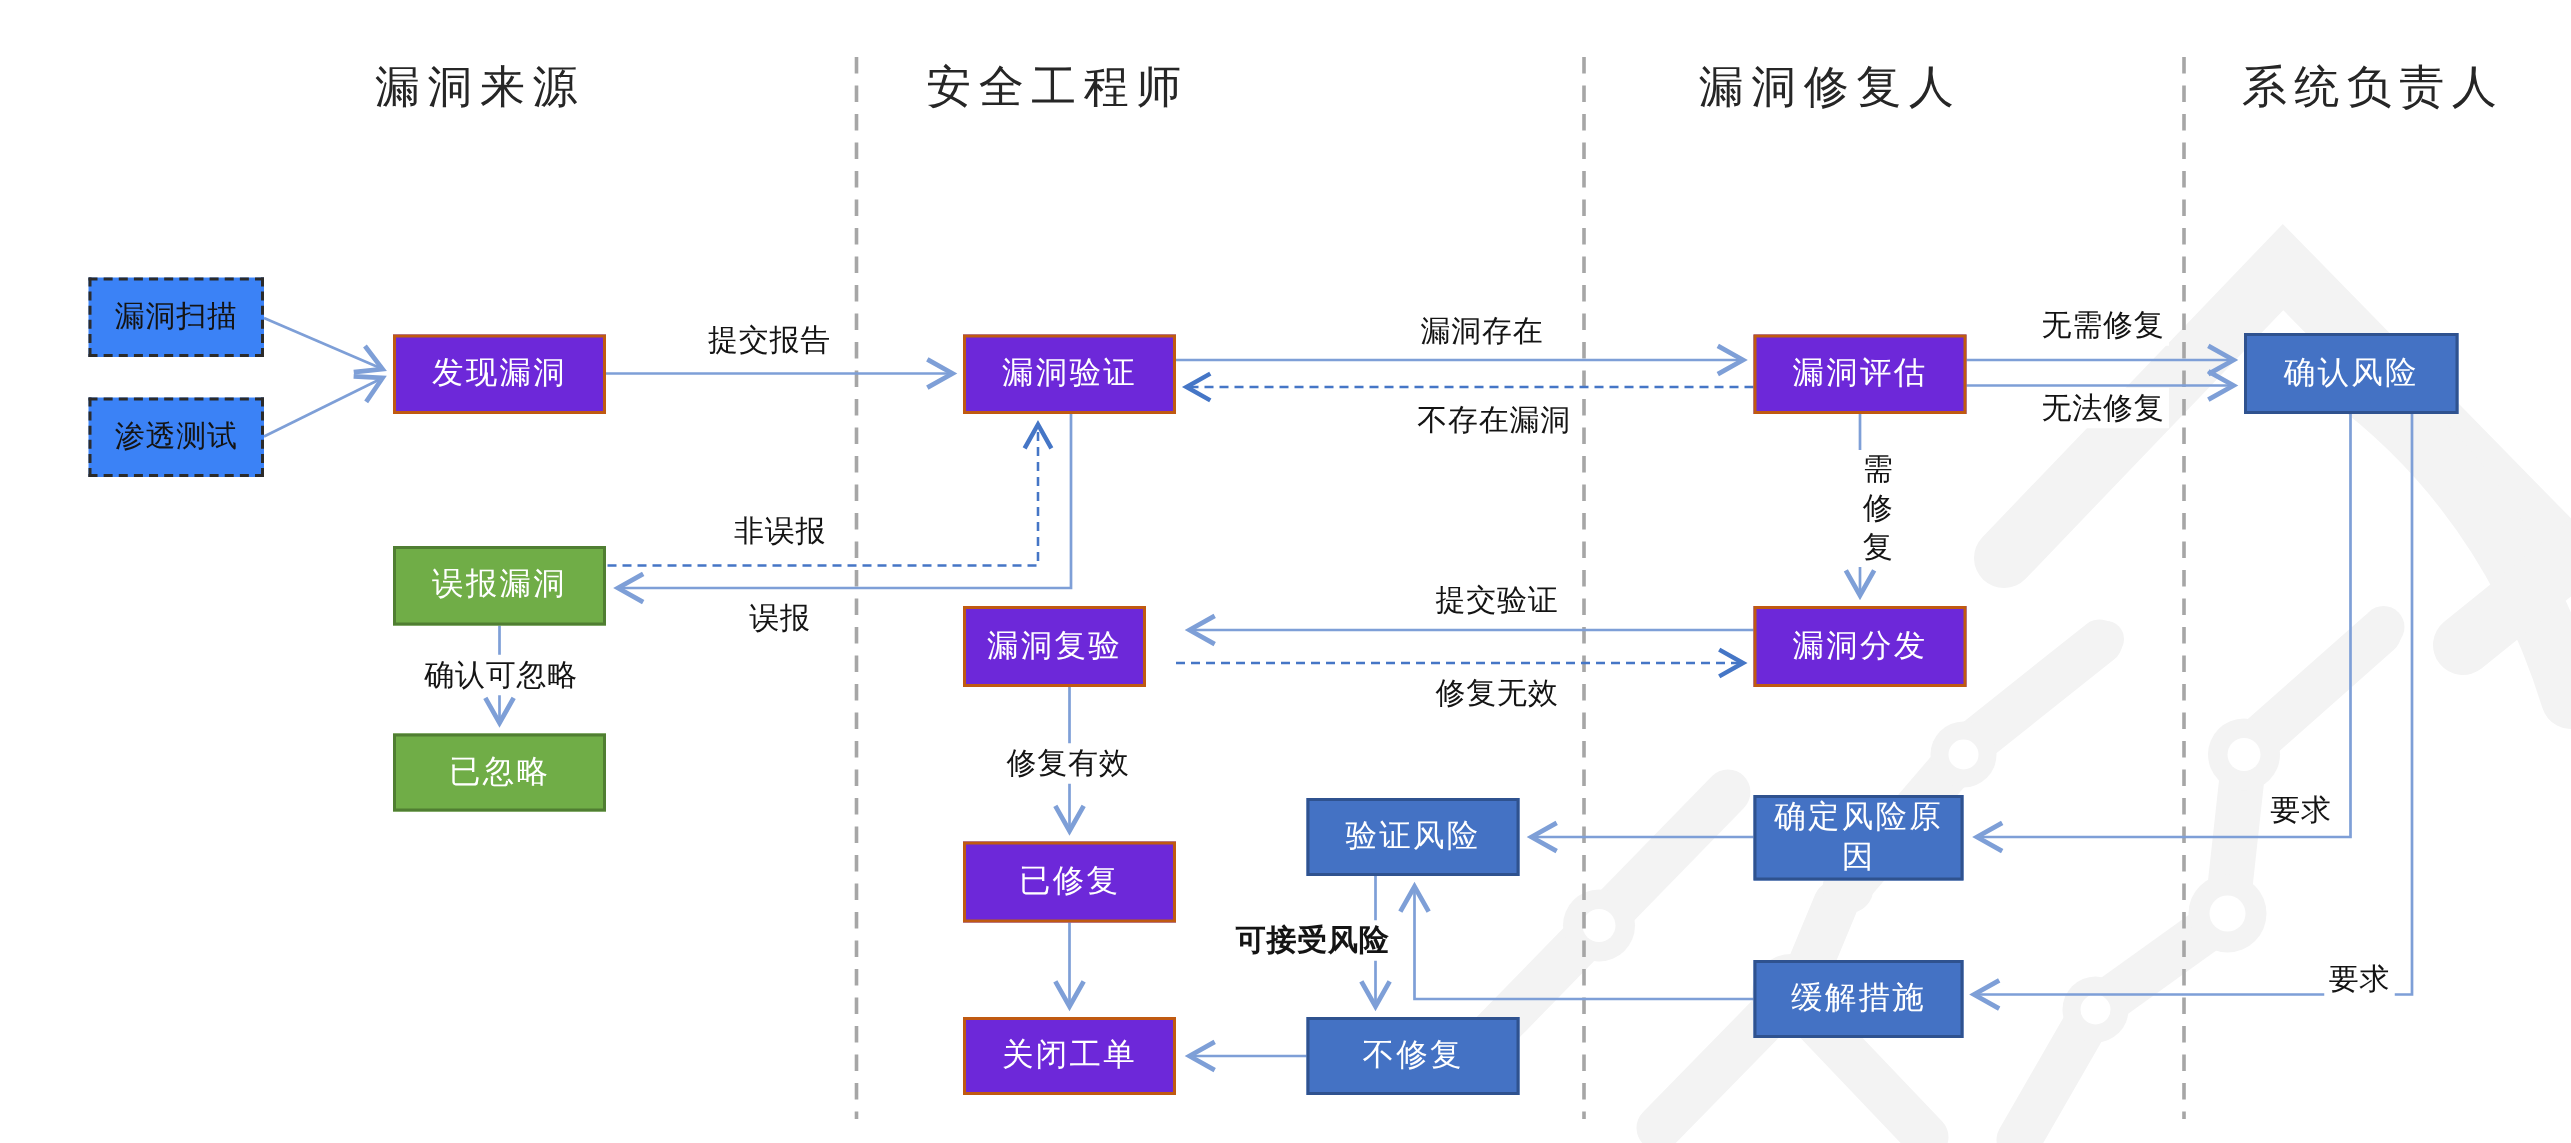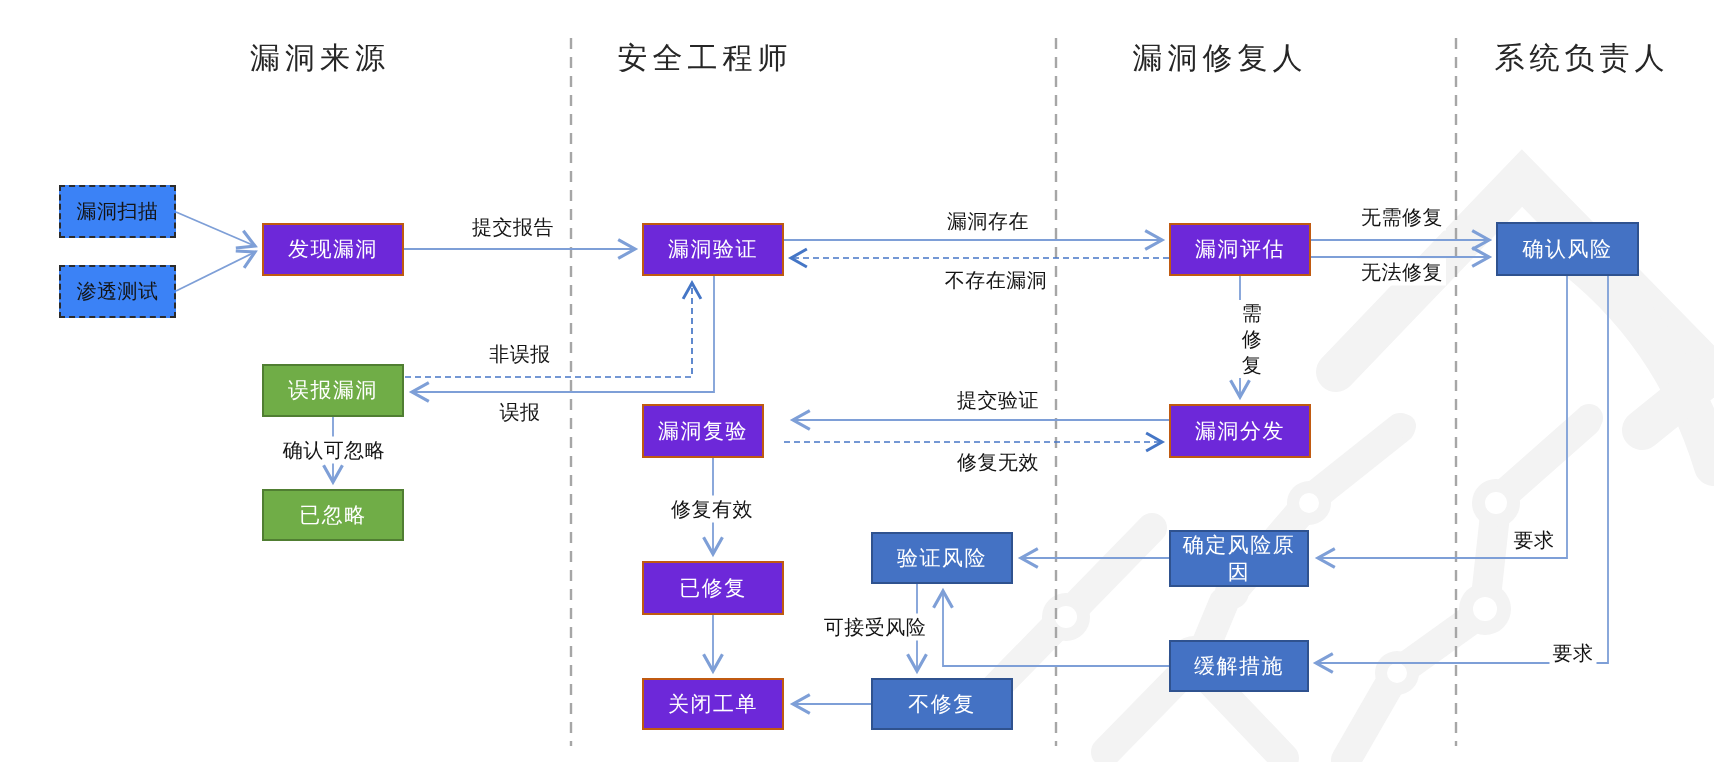--- a/index.html
+++ b/index.html
@@ -133,17 +133,17 @@
   <div class="edge-label" style="left:952px;top:280px;">不存在漏洞</div>
   <div class="edge-label" style="left:1358px;top:217px;">无需修复</div>
   <div class="edge-label" style="left:1358px;top:272px;">无法修复</div>
   <div class="edge-label vertical" style="left:1194px;top:300px;">需修复</div>
   <div class="edge-label" style="left:476px;top:354px;">非误报</div>
   <div class="edge-label" style="left:476px;top:412px;">误报</div>
   <div class="edge-label" style="left:290px;top:450px;">确认可忽略</div>
   <div class="edge-label" style="left:954px;top:400px;">提交验证</div>
   <div class="edge-label" style="left:954px;top:462px;">修复无效</div>
   <div class="edge-label" style="left:668px;top:509px;">修复有效</div>
-  <div class="edge-label" style="left:831px;top:627px;">可接受风险</div>
+  <div class="edge-label" style="left:831px;top:627px;font-weight:bold;">可接受风险</div>
   <div class="edge-label" style="left:1490px;top:540px;">要求</div>
   <div class="edge-label" style="left:1529px;top:653px;">要求</div>
 
 </div>
 
 </body></html>

